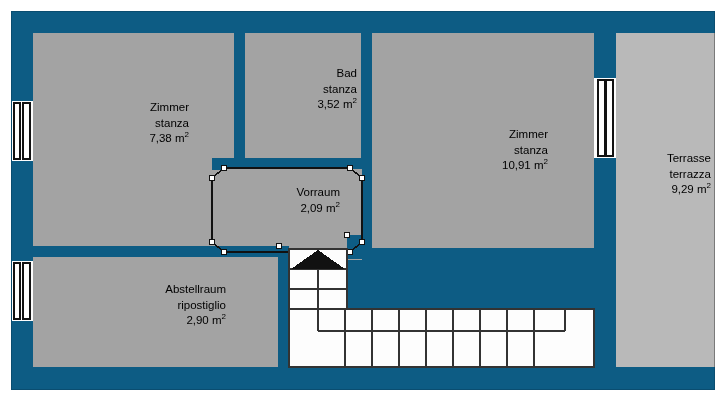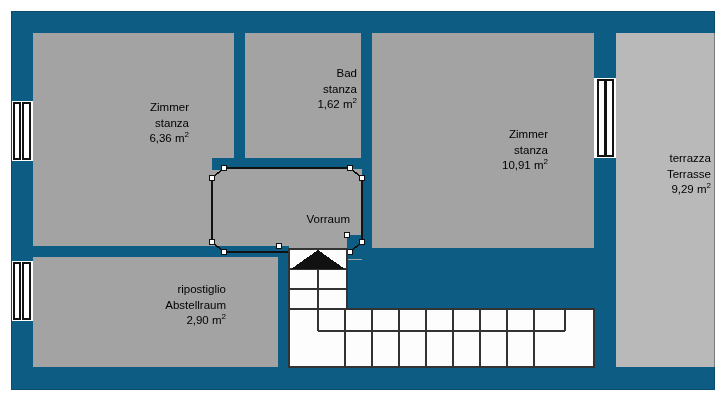--- a/index.html
+++ b/index.html
@@ -150,44 +150,45 @@
     </g>
 
     <rect x="11" y="11" width="703" height="378" fill="none" stroke="#0a4d70" stroke-width="1"></rect>
 
     <line x1="714" y1="33" x2="714" y2="367" stroke="#7a7a7a" stroke-width="1"></line>
   </svg>
 
   <div class="label" style="left:49px; top:100px; width:140px;">
     <span class="ln">Zimmer</span>
     <span class="ln">stanza</span>
-    <span class="ln"><span>6,36 m</span><sup>2</sup></span>
+    <span class="ln"><span>7,38 m</span><sup>2</sup></span>
   </div>
 
   <div class="label" style="left:237px; top:66px; width:120px;">
     <span class="ln">Bad</span>
     <span class="ln">stanza</span>
-    <span class="ln"><span>1,62 m</span><sup>2</sup></span>
+    <span class="ln"><span>3,52 m</span><sup>2</sup></span>
   </div>
 
   <div class="label" style="left:408px; top:127px; width:140px;">
     <span class="ln">Zimmer</span>
     <span class="ln">stanza</span>
     <span class="ln"><span>10,91 m</span><sup>2</sup></span>
   </div>
 
-  <div class="label" style="left:210px; top:185px; width:140px;margin-top:27px;">
+  <div class="label" style="left:200px; top:185px; width:140px;">
     <span class="ln">Vorraum</span>
+    <span class="ln"><span>2,09 m</span><sup>2</sup></span>
   </div>
 
   <div class="label" style="left:86px; top:282px; width:140px;">
+    <span class="ln">Abstellraum</span>
     <span class="ln">ripostiglio</span>
-    <span class="ln">Abstellraum</span>
     <span class="ln"><span>2,90 m</span><sup>2</sup></span>
   </div>
 
   <div class="label" style="left:611px; top:151px; width:100px;">
+    <span class="ln">Terrasse</span>
     <span class="ln">terrazza</span>
-    <span class="ln">Terrasse</span>
     <span class="ln"><span>9,29 m</span><sup>2</sup></span>
   </div>
 
 </div>
 
 </body></html>

